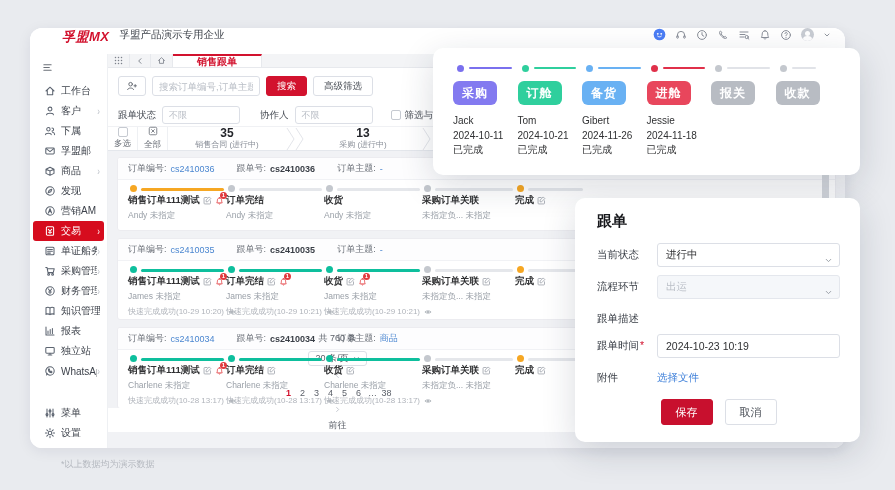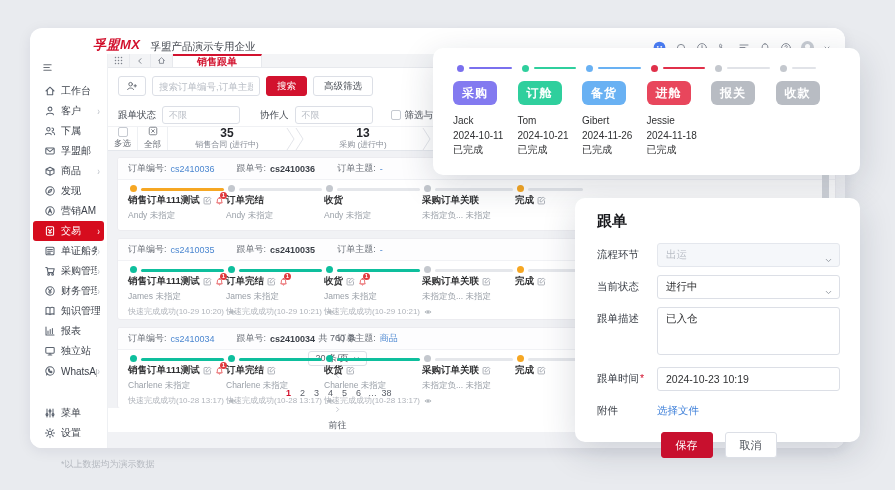--- a/index.html
+++ b/index.html
@@ -1,20 +1,20 @@
 <!DOCTYPE html>
 <html><head>
 <meta charset="utf-8">
 <style>
   * { margin:0; padding:0; box-sizing:border-box; }
   html,body { width:895px; height:490px; }
   body { font-family:"Liberation Sans","DejaVu Sans",sans-serif; background:#e9ebef; position:relative; overflow:hidden; color:#303133; }
   .window { position:absolute; left:30px; top:28px; width:815px; height:420px; background:#fff; border-radius:12px; box-shadow:0 3px 14px rgba(20,30,60,.08); overflow:hidden; }
   
-  .topbar { height:26px; display:flex; align-items:flex-end; padding:0 14px 0 20px; background:#fff;margin-left:43px; }
+  .topbar { height:26px; display:flex; align-items:flex-start; padding:0 14px 0 32px; background:#fff; }
   .logo { color:#d2122e; font-weight:bold; font-size:13px; letter-spacing:.5px; font-style:italic; }
   .company { font-size:10.5px; color:#3a3f47; margin-left:10px; }
   .top-icons { margin-left:auto; display:flex; align-items:center; gap:9px; color:#8a8f99; }
   .top-icons svg { display:block; }
   .avatar-dot { width:13px; height:13px; border-radius:50%; background:#c8ccd3; position:relative; overflow:hidden; }
   .avatar-dot:before { content:""; position:absolute; left:4px; top:2.5px; width:5px; height:5px; border-radius:50%; background:#fff; }
   .avatar-dot:after { content:""; position:absolute; left:2px; top:8px; width:9px; height:6px; border-radius:50% 50% 0 0; background:#fff; }
   
   .app-body { display:flex; height:394px; }
   .sidebar { width:78px; background:#fff; border-right:1px solid #eef0f3; padding-top:3px; flex:none; }
@@ -832,40 +832,39 @@
         <div>已完成</div>
       </span>
       <span class="sname-col"></span>
       <span class="sname-col"></span>
     </div>
 </div>
 
 <div class="ov ov-form">
   <div class="form-title">跟单</div>
   <div class="frow">
+    <span class="flabel">当前状态</span>
+    <span class="fctl">
+      <span class="fselect">进行中</span>
+      <span class="caret"><svg width="9" height="9" viewBox="0 0 12 12" fill="none" stroke="currentColor" stroke-width="1.3" stroke-linecap="round">
+            <path d="M3 4.5 L6 7.5 L9 4.5"></path>
+          </svg></span>
+    </span>
+  </div>
+  <div class="frow">
     <span class="flabel">流程环节</span>
     <span class="fctl">
       <span class="fselect disabled">出运</span>
       <span class="caret"><svg width="9" height="9" viewBox="0 0 12 12" fill="none" stroke="currentColor" stroke-width="1.3" stroke-linecap="round">
             <path d="M3 4.5 L6 7.5 L9 4.5"></path>
           </svg></span>
     </span>
   </div>
   <div class="frow">
-    <span class="flabel">当前状态</span>
-    <span class="fctl">
-      <span class="fselect">进行中</span>
-      <span class="caret"><svg width="9" height="9" viewBox="0 0 12 12" fill="none" stroke="currentColor" stroke-width="1.3" stroke-linecap="round">
-            <path d="M3 4.5 L6 7.5 L9 4.5"></path>
-          </svg></span>
-    </span>
-  </div>
-  <div class="frow">
     <span class="flabel">跟单描述</span>
-    <span class="fctl"><textarea class="ftextarea" style="">已入仓</textarea></span>
   </div>
   <div class="frow">
     <span class="flabel req">跟单时间</span>
     <span class="fctl"><input class="finput" value="2024-10-23 10:19" style=""></span>
   </div>
   <div class="frow">
     <span class="flabel">附件</span>
     <span class="flink">选择文件</span>
   </div>
   <div class="fbtns">

